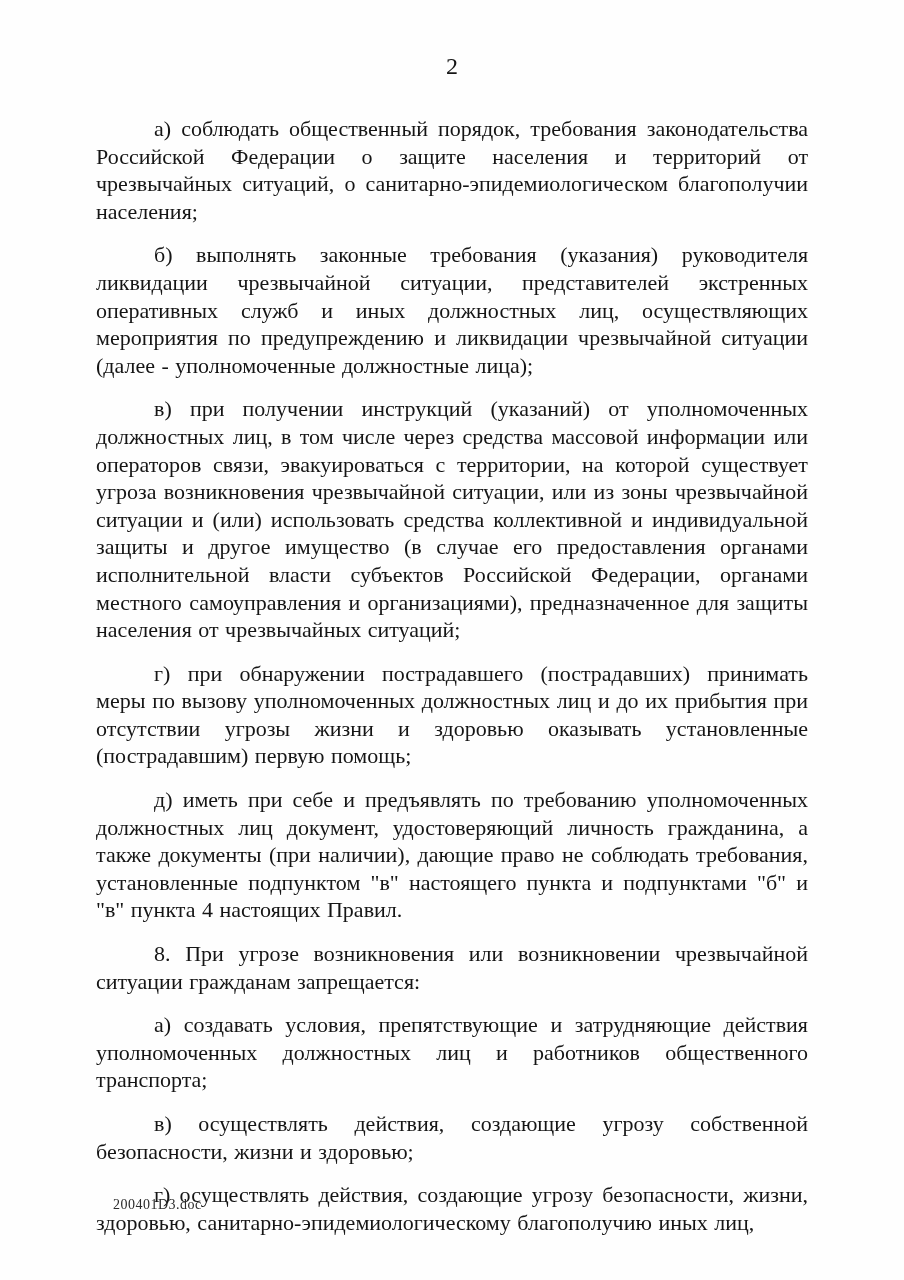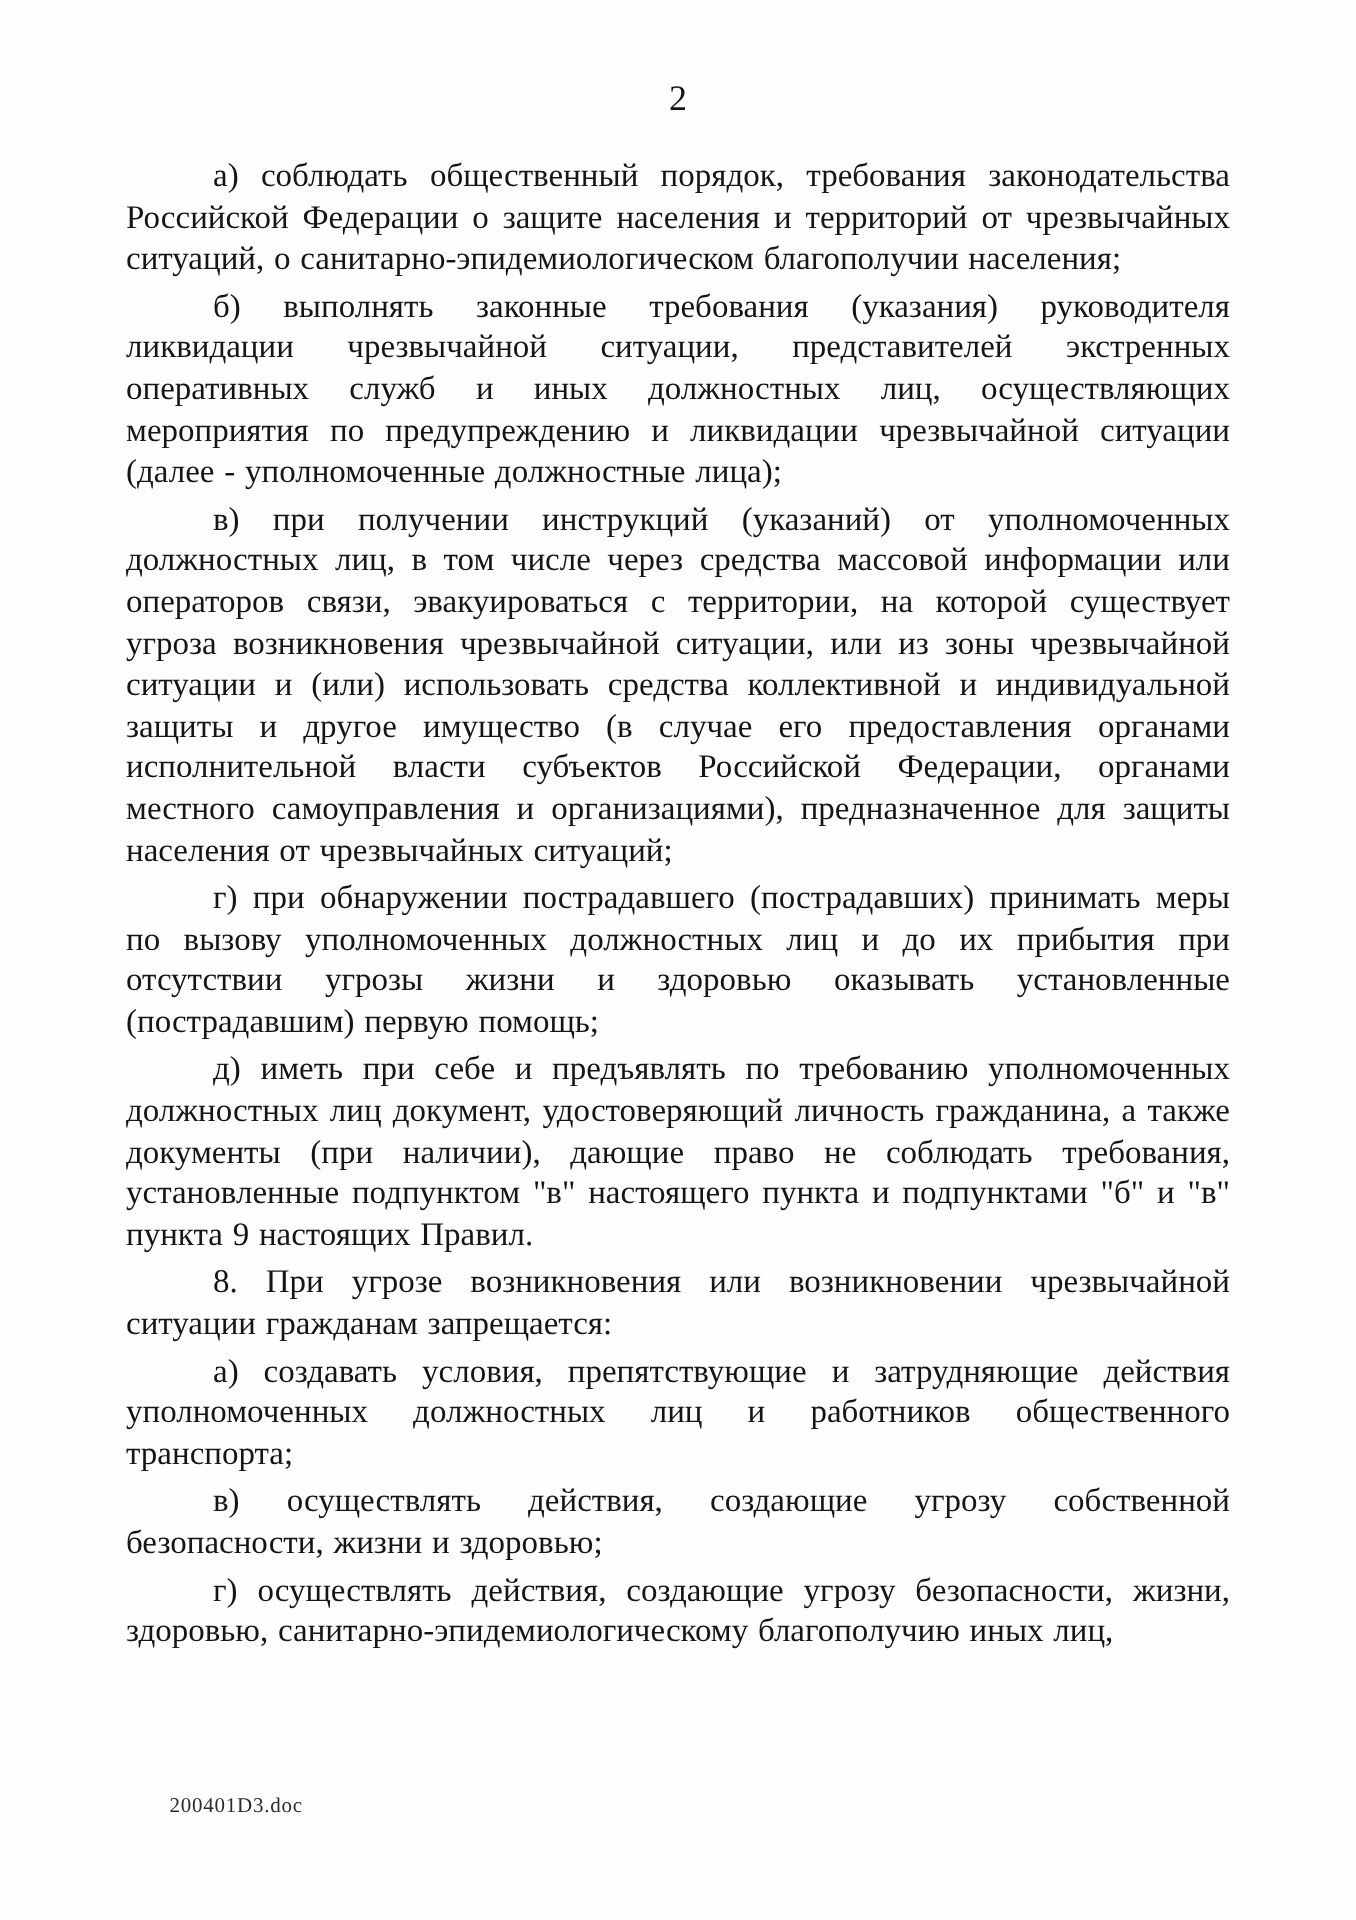--- a/index.html
+++ b/index.html
@@ -25,21 +25,21 @@
     font-size: 24px;
     line-height: 28px;
   }
   .content {
     position: absolute;
     top: 99px;
     left: 80px;
     width: 744px;
   }
   .para {
-    margin: 4px;
+    margin: 16px;
     text-align: justify;
     text-align-last: left;
     text-indent: 58px;
     font-size: 22px;
     line-height: 27.6px;
     word-spacing: 1px;
   }
   .footer {
     position: absolute;
     left: 113px;
@@ -54,21 +54,21 @@
 <body>
 
 <div class="page">
   <div class="page-number">2</div>
 
   <div class="content">
     <p class="para">а) соблюдать общественный порядок, требования законодательства Российской Федерации о защите населения и территорий от чрезвычайных ситуаций, о санитарно-эпидемиологическом благополучии населения;</p>
     <p class="para">б) выполнять законные требования (указания) руководителя ликвидации чрезвычайной ситуации, представителей экстренных оперативных служб и иных должностных лиц, осуществляющих мероприятия по предупреждению и ликвидации чрезвычайной ситуации (далее - уполномоченные должностные лица);</p>
     <p class="para">в) при получении инструкций (указаний) от уполномоченных должностных лиц, в том числе через средства массовой информации или операторов связи, эвакуироваться с территории, на которой существует угроза возникновения чрезвычайной ситуации, или из зоны чрезвычайной ситуации и (или) использовать средства коллективной и индивидуальной защиты и другое имущество (в случае его предоставления органами исполнительной власти субъектов Российской Федерации, органами местного самоуправления и организациями), предназначенное для защиты населения от чрезвычайных ситуаций;</p>
     <p class="para">г) при обнаружении пострадавшего (пострадавших) принимать меры по вызову уполномоченных должностных лиц и до их прибытия при отсутствии угрозы жизни и здоровью оказывать установленные (пострадавшим) первую помощь;</p>
-    <p class="para">д) иметь при себе и предъявлять по требованию уполномоченных должностных лиц документ, удостоверяющий личность гражданина, а также документы (при наличии), дающие право не соблюдать требования, установленные подпунктом "в" настоящего пункта и подпунктами "б" и "в" пункта 9 настоящих Правил.</p>
+    <p class="para">д) иметь при себе и предъявлять по требованию уполномоченных должностных лиц документ, удостоверяющий личность гражданина, а также документы (при наличии), дающие право не соблюдать требования, установленные подпунктом "в" настоящего пункта и подпунктами "б" и "в" пункта 4 настоящих Правил.</p>
     <p class="para">8. При угрозе возникновения или возникновении чрезвычайной ситуации гражданам запрещается:</p>
     <p class="para">а) создавать условия, препятствующие и затрудняющие действия уполномоченных должностных лиц и работников общественного транспорта;</p>
     <p class="para">в) осуществлять действия, создающие угрозу собственной безопасности, жизни и здоровью;</p>
     <p class="para">г) осуществлять действия, создающие угрозу безопасности, жизни, здоровью, санитарно-эпидемиологическому благополучию иных лиц,</p>
   </div>
 
   <div class="footer">200401D3.doc</div>
 </div>
 
 </body></html>

